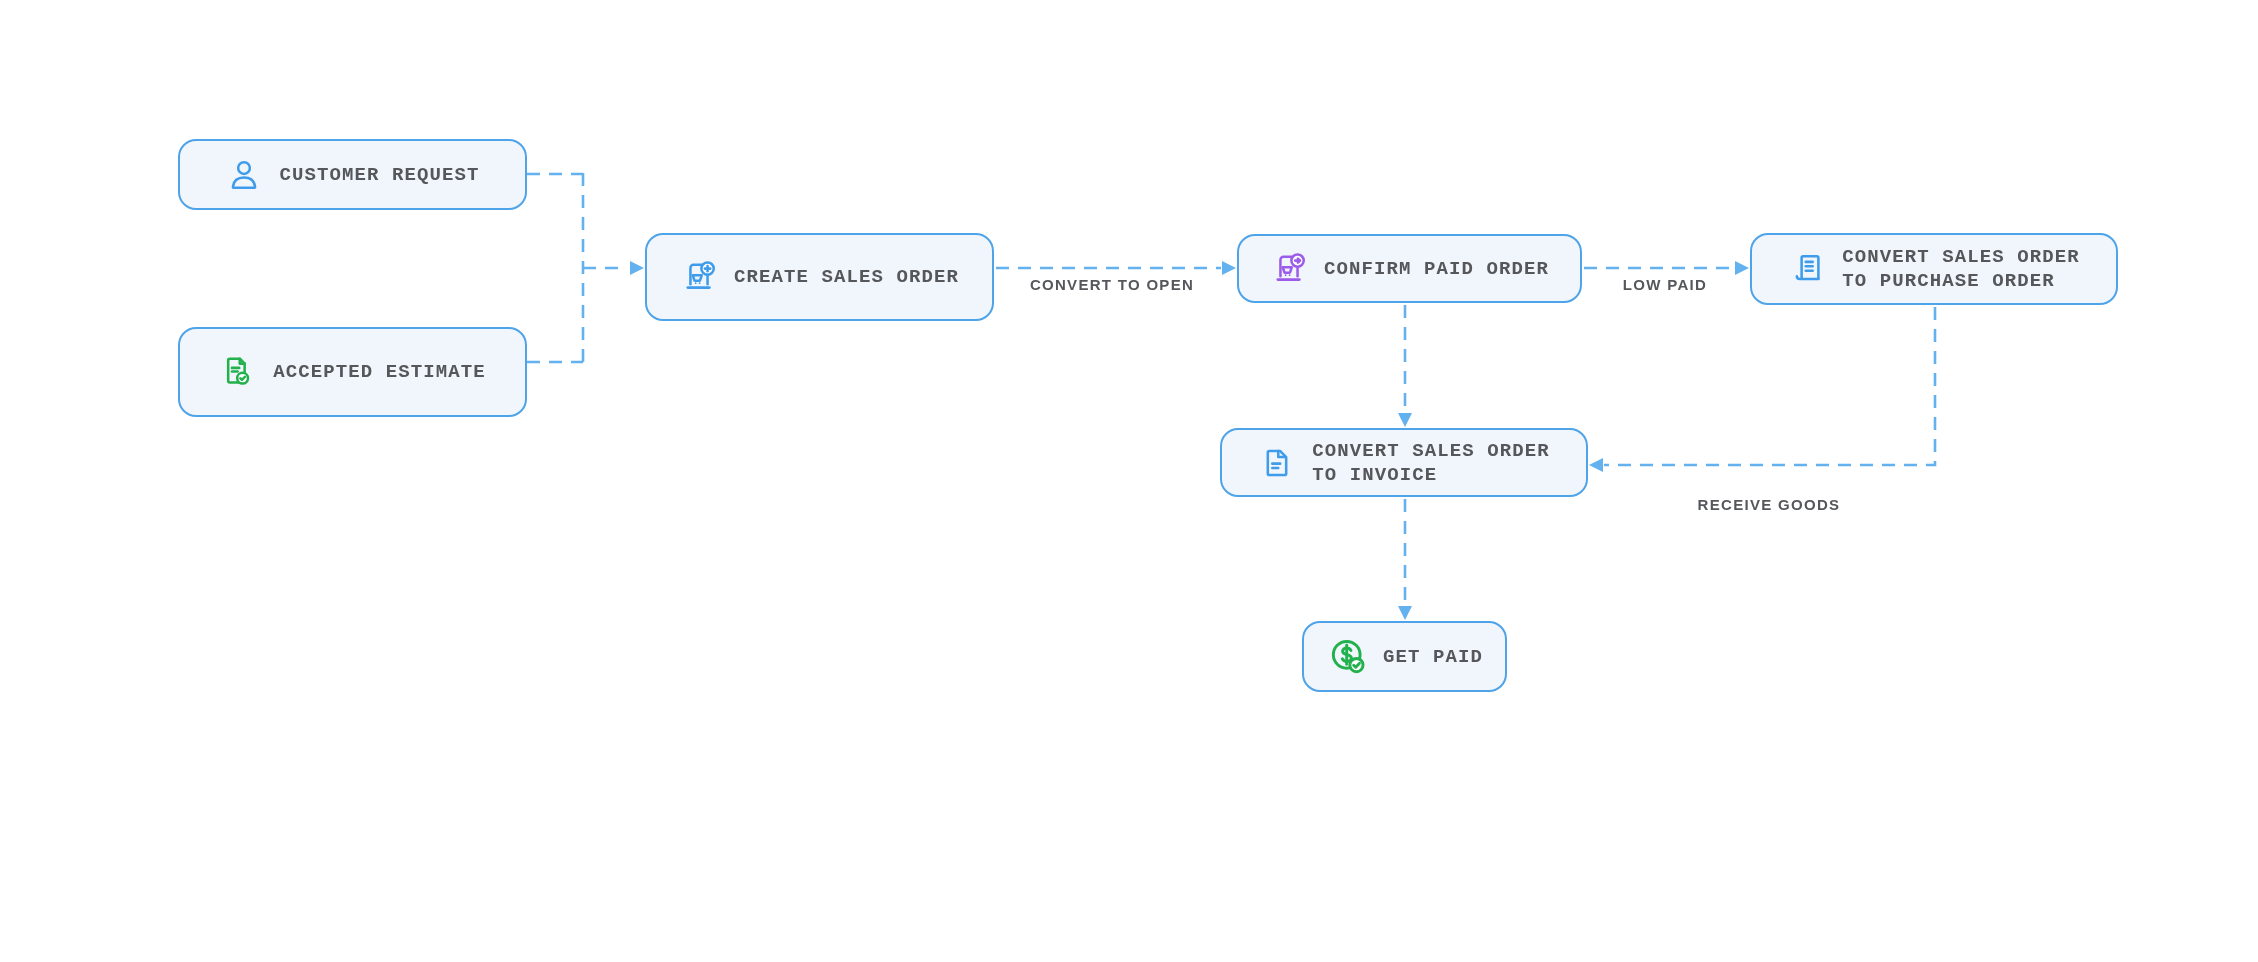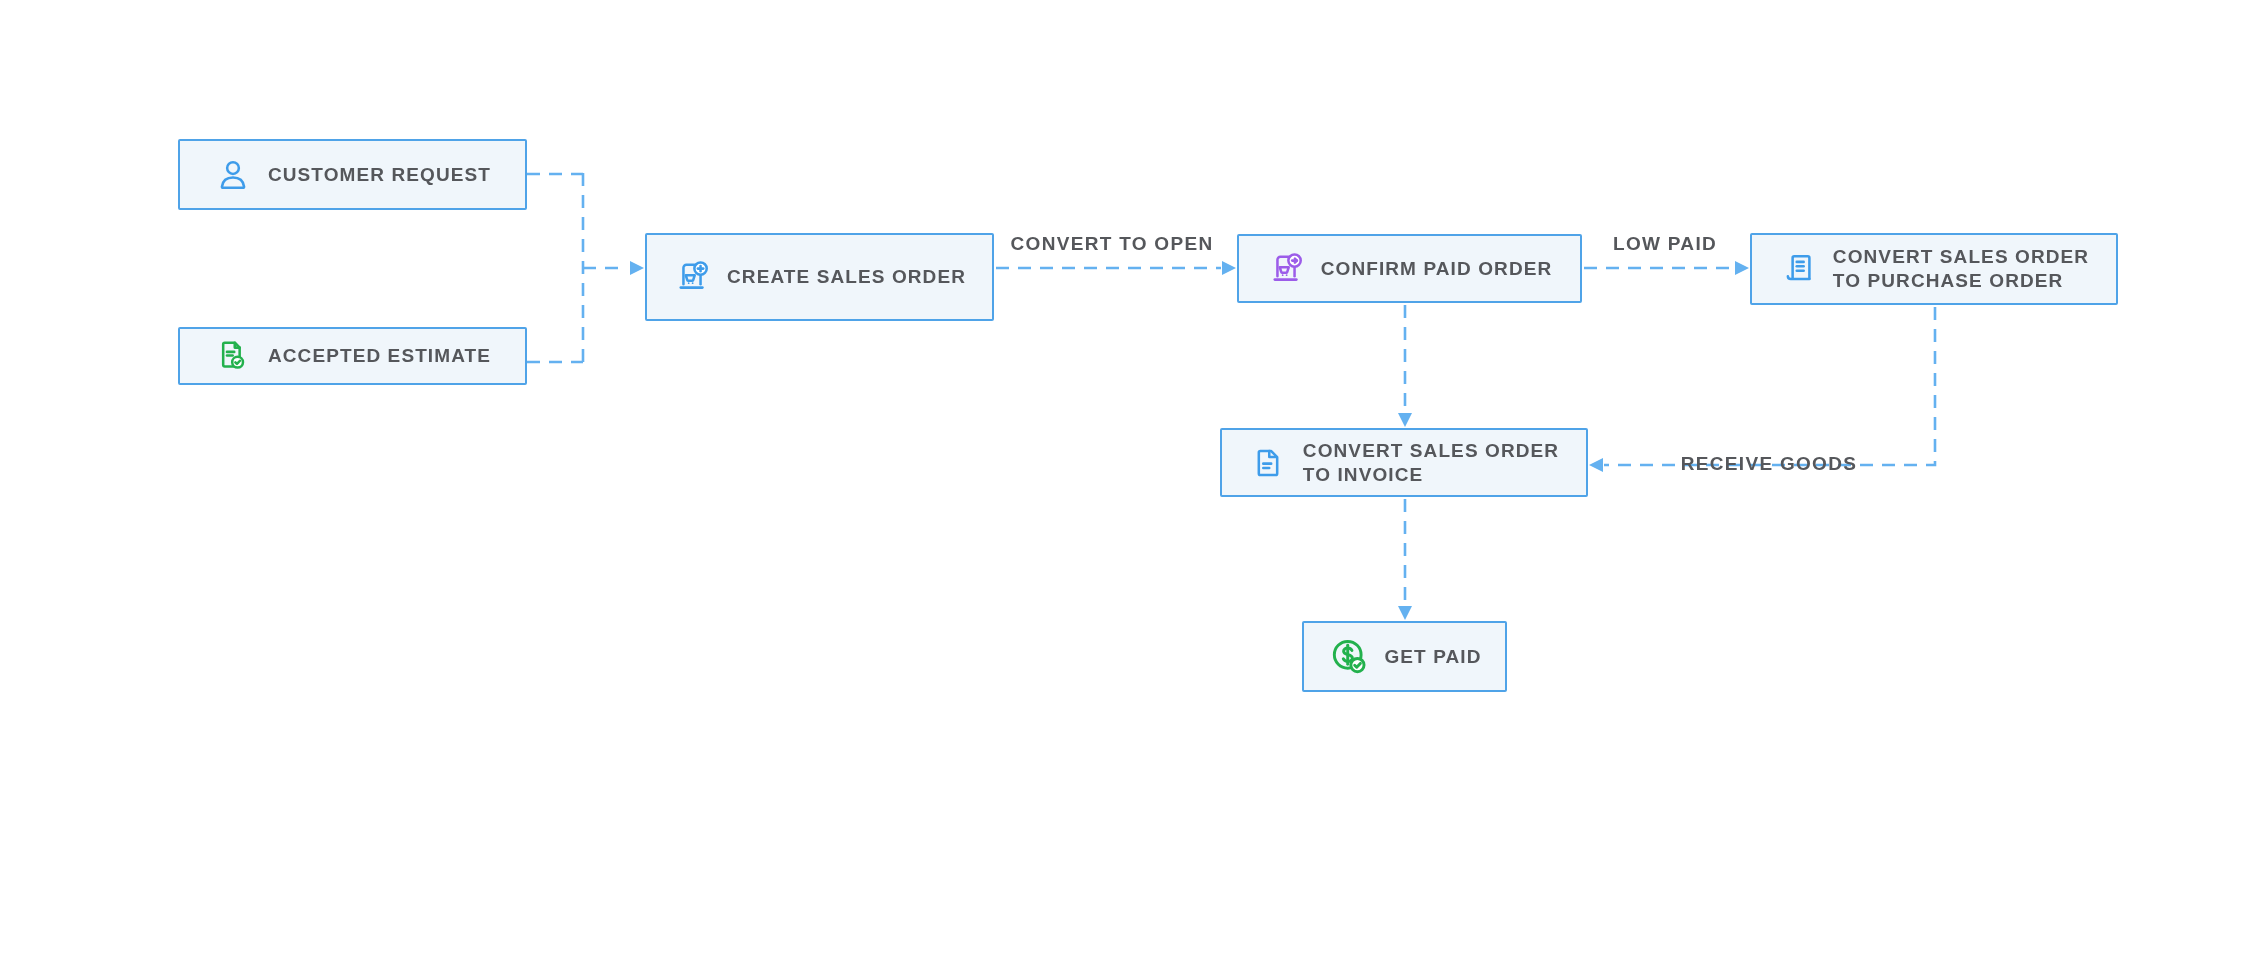--- a/index.html
+++ b/index.html
@@ -33,38 +33,40 @@
   }
   .node{
     position:absolute;
     box-sizing:border-box;
     display:flex;
     align-items:center;
     justify-content:center;
     gap:16px;
     background:var(--box-fill);
     border:2px solid var(--box-border);
-    border-radius:2px;
+    border-radius:18px;
+    font-family:Liberation Mono, monospace;
   }
   .nlabel{
     font-size:19px;
     line-height:24px;
     font-weight:600;
     letter-spacing:1.1px;
     color:var(--label-text);
     white-space:pre-line;
   }
   .elabel{
     position:absolute;
     transform:translate(-50%,-50%);
-    font-size:19px;
+    font-size:15px;
     font-weight:600;
     letter-spacing:1.3px;
     color:var(--label-text);
     white-space:nowrap;
+    margin-top:40px;
   }
   .nicon{width:38px;height:38px;flex:0 0 auto;}
   .nicon.big{width:44px;height:44px;}
   .nicon *{fill:none;stroke-width:1.6;stroke-linecap:round;stroke-linejoin:round;}
   .nicon.blue *{stroke:var(--icon-blue);}
   .nicon.green *{stroke:var(--icon-green);}
   .nicon.purple *{stroke:var(--icon-purple);}
   .nicon .badge{fill:#ffffff;}
   .nicon .solid{stroke:none;}
   .nicon.blue .solid{fill:var(--icon-blue);}
@@ -118,21 +120,21 @@
   </svg>
 
   <div class="node" style="left:178px;top:139px;width:349px;height:71px">
     <svg class="nicon blue" viewBox="0 0 24 24">
       <circle cx="12" cy="7.6" r="3.7"></circle>
       <path d="M5 19.4c.5-3.9 3.3-5.8 7-5.8s6.5 1.9 7 5.8c.05.4-.25.7-.65.7H5.65c-.4 0-.7-.3-.65-.7z"></path>
     </svg>
     <div class="nlabel">CUSTOMER REQUEST</div>
   </div>
 
-  <div class="node" style="left:178px;top:327px;width:349px;height:58px">
+  <div class="node" style="left:178px;top:327px;width:349px;height:90px">
     <svg class="nicon green" viewBox="0 0 24 24">
       <path d="M13.2 3.6H6.8c-.55 0-1 .45-1 1v13c0 .55.45 1 1 1h8.4c.55 0 1-.45 1-1V6.7l-3-3.1z"></path>
       <path d="M13.1 3.7v3h3.1"></path>
       <path d="M8.2 9.4h4.6"></path>
       <path d="M8.2 11.7h3.6"></path>
       <circle class="badge" cx="14.9" cy="15.9" r="3.4"></circle>
       <path d="M13.5 16l1 1 1.9-2"></path>
     </svg>
     <div class="nlabel">ACCEPTED ESTIMATE</div>
   </div>

